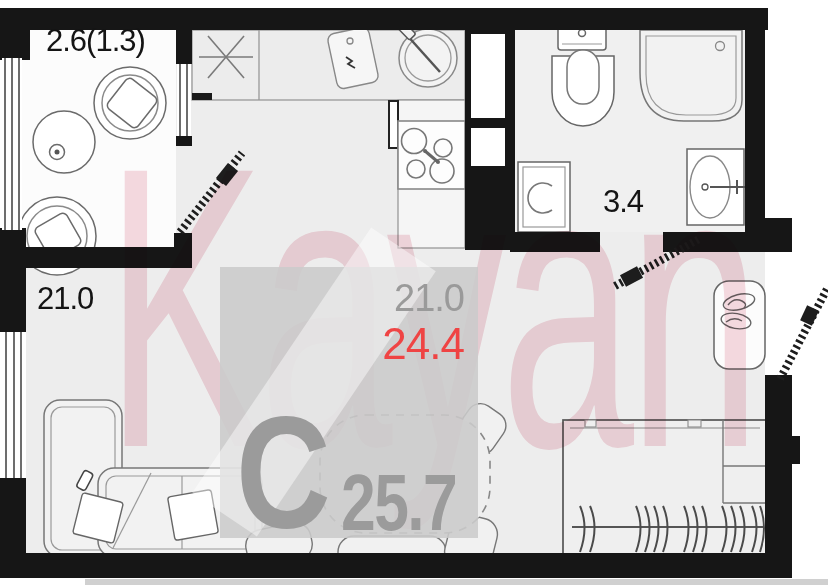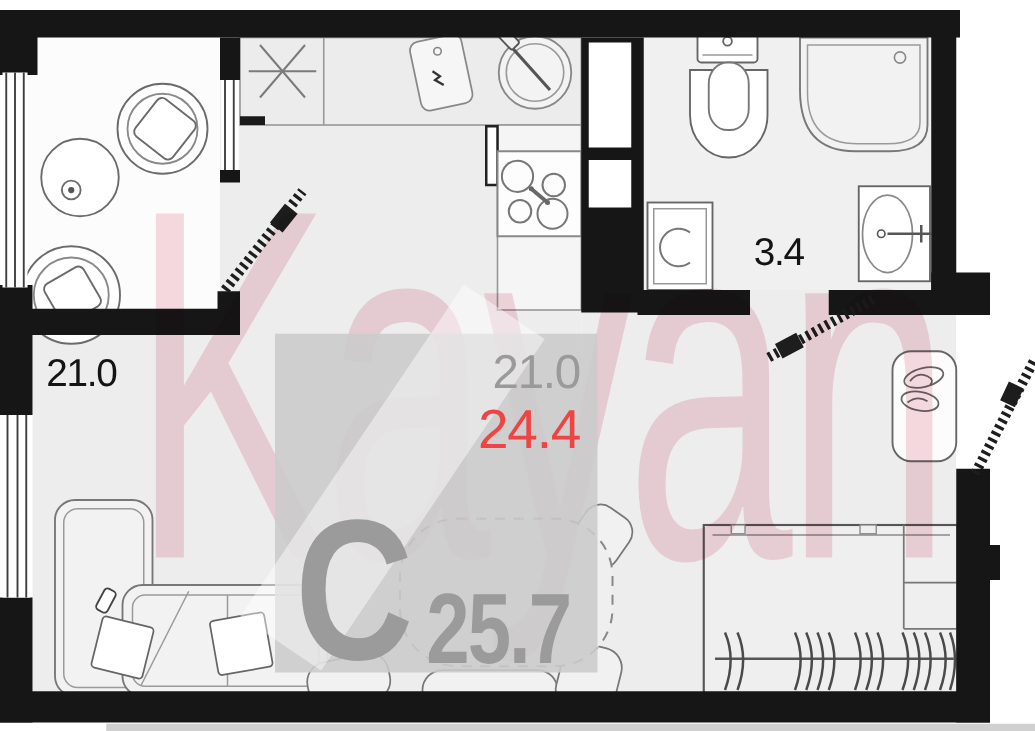--- a/index.html
+++ b/index.html
@@ -230,20 +230,21 @@
       </g>
       <g>
         <line x1="780" y1="379" x2="827" y2="289" stroke-width="8" stroke-dasharray="2.6 3.2"></line>
         <line x1="806" y1="323" x2="813" y2="308" stroke-width="13"></line>
       </g>
     </g>
   </svg>
 
   <div class="watermark">Kayan</div>
 
+  <div class="lbl lbl-balcony">2.6(1.3)</div>
   <div class="lbl lbl-room">21.0</div>
   <div class="lbl lbl-bath">3.4</div>
 
   <div class="overlay-box">
     <div class="band"></div>
     <div class="ov-living">21.0</div>
     <div class="ov-total">24.4</div>
     <div class="ov-type">С</div>
     <div class="ov-big">25.7</div>
   </div>

